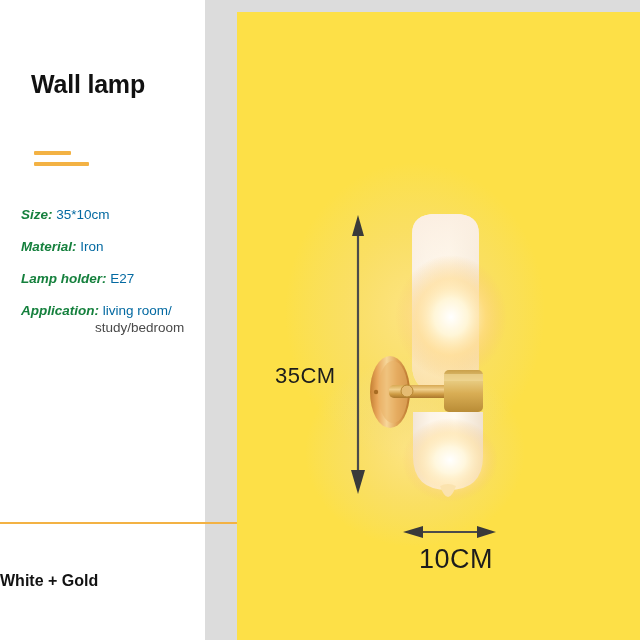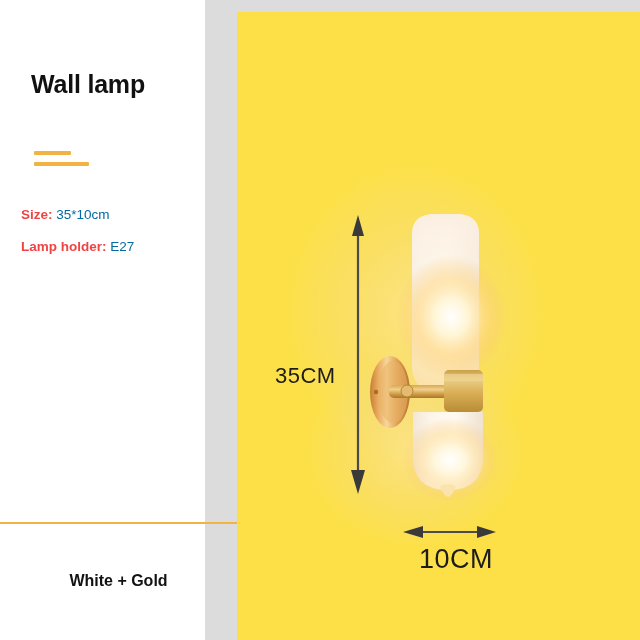--- a/index.html
+++ b/index.html
@@ -63,21 +63,22 @@
     width: 210px;
   }
   .spec-row {
     margin-bottom: 15px;
     font-size: 13.5px;
     line-height: 1.25;
     color: #3a3a3a;
   }
   .spec-label {
     font-weight: bold;
-    color: #ef4444;
+    color: #15803d;
+    font-style: italic;
   }
   .spec-value {
     color: #0369a1;
   }
   .spec-value-indent {
     display: block;
     padding-left: 74px;
     color: #4a4a4a;
   }
   .sup {
@@ -91,21 +92,21 @@
     top: 522px;
     width: 237px;
     height: 2px;
     background: #f3b244;
   }
   #color-variant-label {
     position: absolute;
     left: 0;
     top: 572px;
     width: 237px;
-    text-align: center;
+    text-align: left;
     font-size: 16px;
     font-weight: bold;
     color: #121212;
   }
 
   
   #product-panel {
     position: absolute;
     left: 237px;
     top: 12px;
@@ -150,26 +151,35 @@
     <div class="accent-dash" id="accent-dash-bottom"></div>
 
     <div id="spec-list">
 
       <div class="spec-row">
         <span class="spec-label">Size:</span>
         <span class="spec-value">35*10cm</span>
       </div>
 
 
+      <div class="spec-row">
+        <span class="spec-label">Material:</span>
+        <span class="spec-value">Iron</span>
+      </div>
 
       <div class="spec-row">
         <span class="spec-label">Lamp holder:</span>
         <span class="spec-value">E27</span>
       </div>
 
+      <div class="spec-row">
+        <span class="spec-label">Application:</span>
+        <span class="spec-value">living room/</span>
+        <span class="spec-value-indent">study/bedroom</span>
+      </div>
 
 
     </div>
 
     <div id="gold-divider"></div>
 
     <div id="color-variant-label">White + Gold</div>
   </div>
 
   <div id="product-panel">

